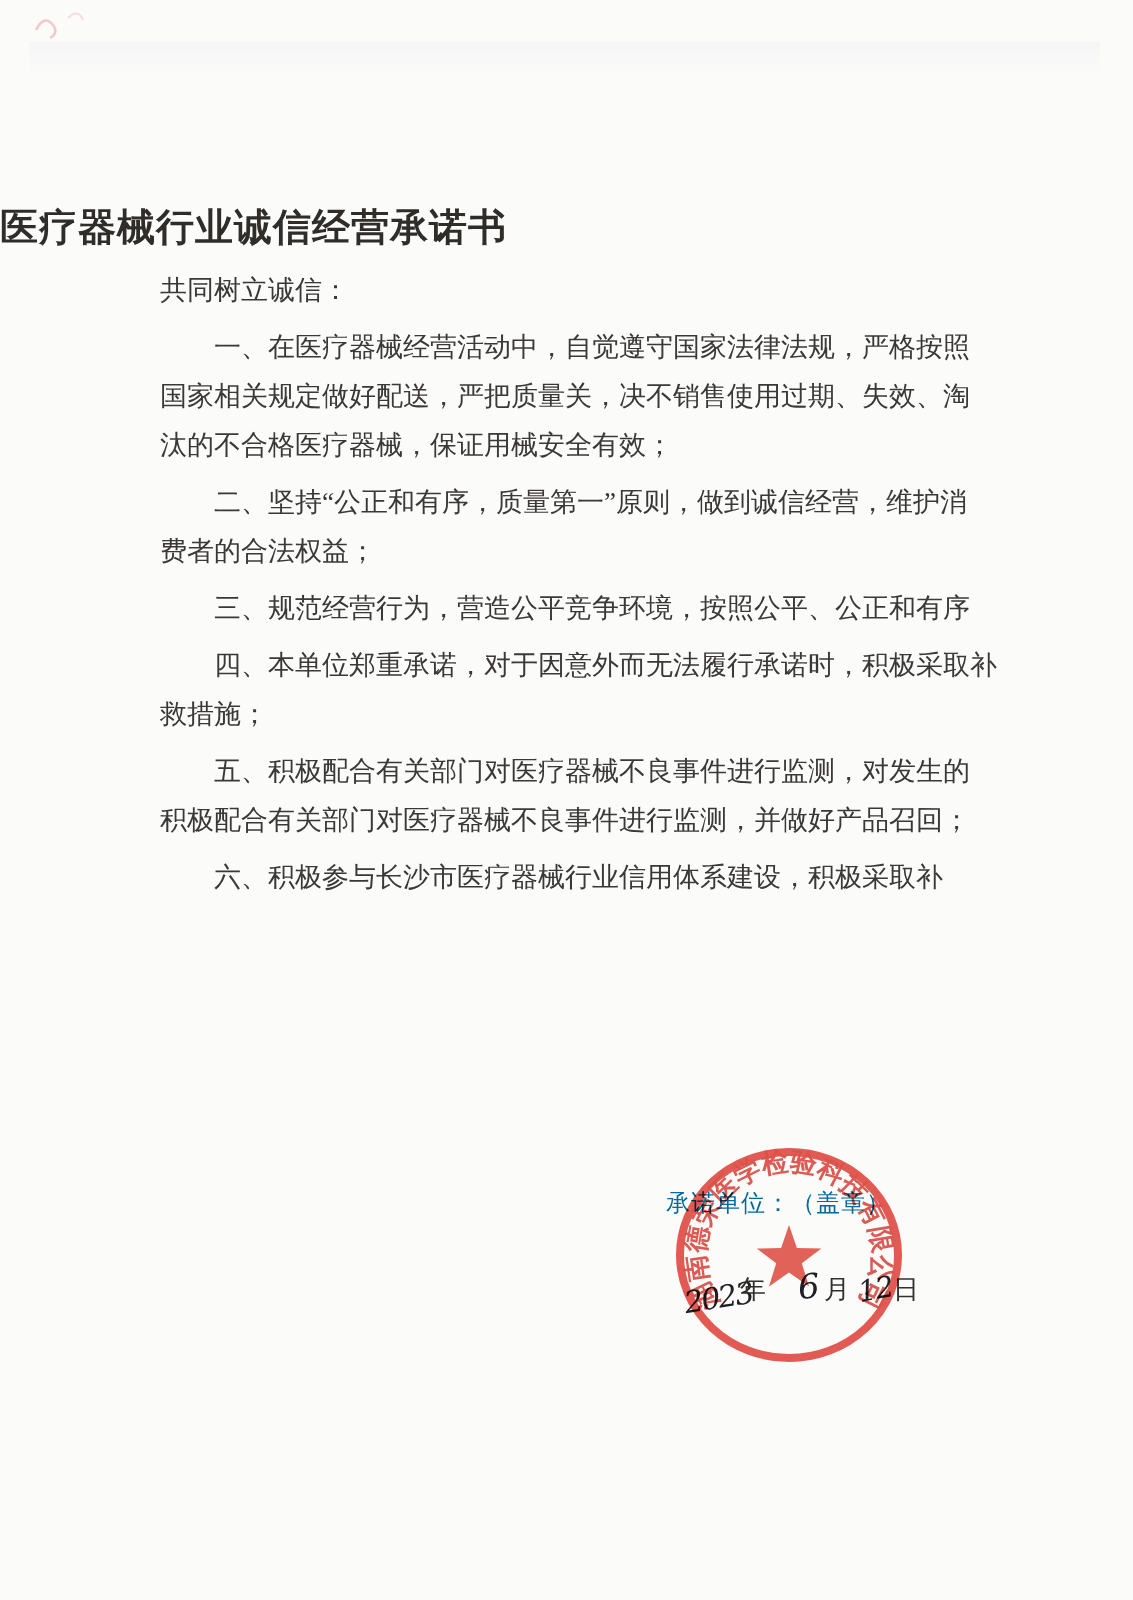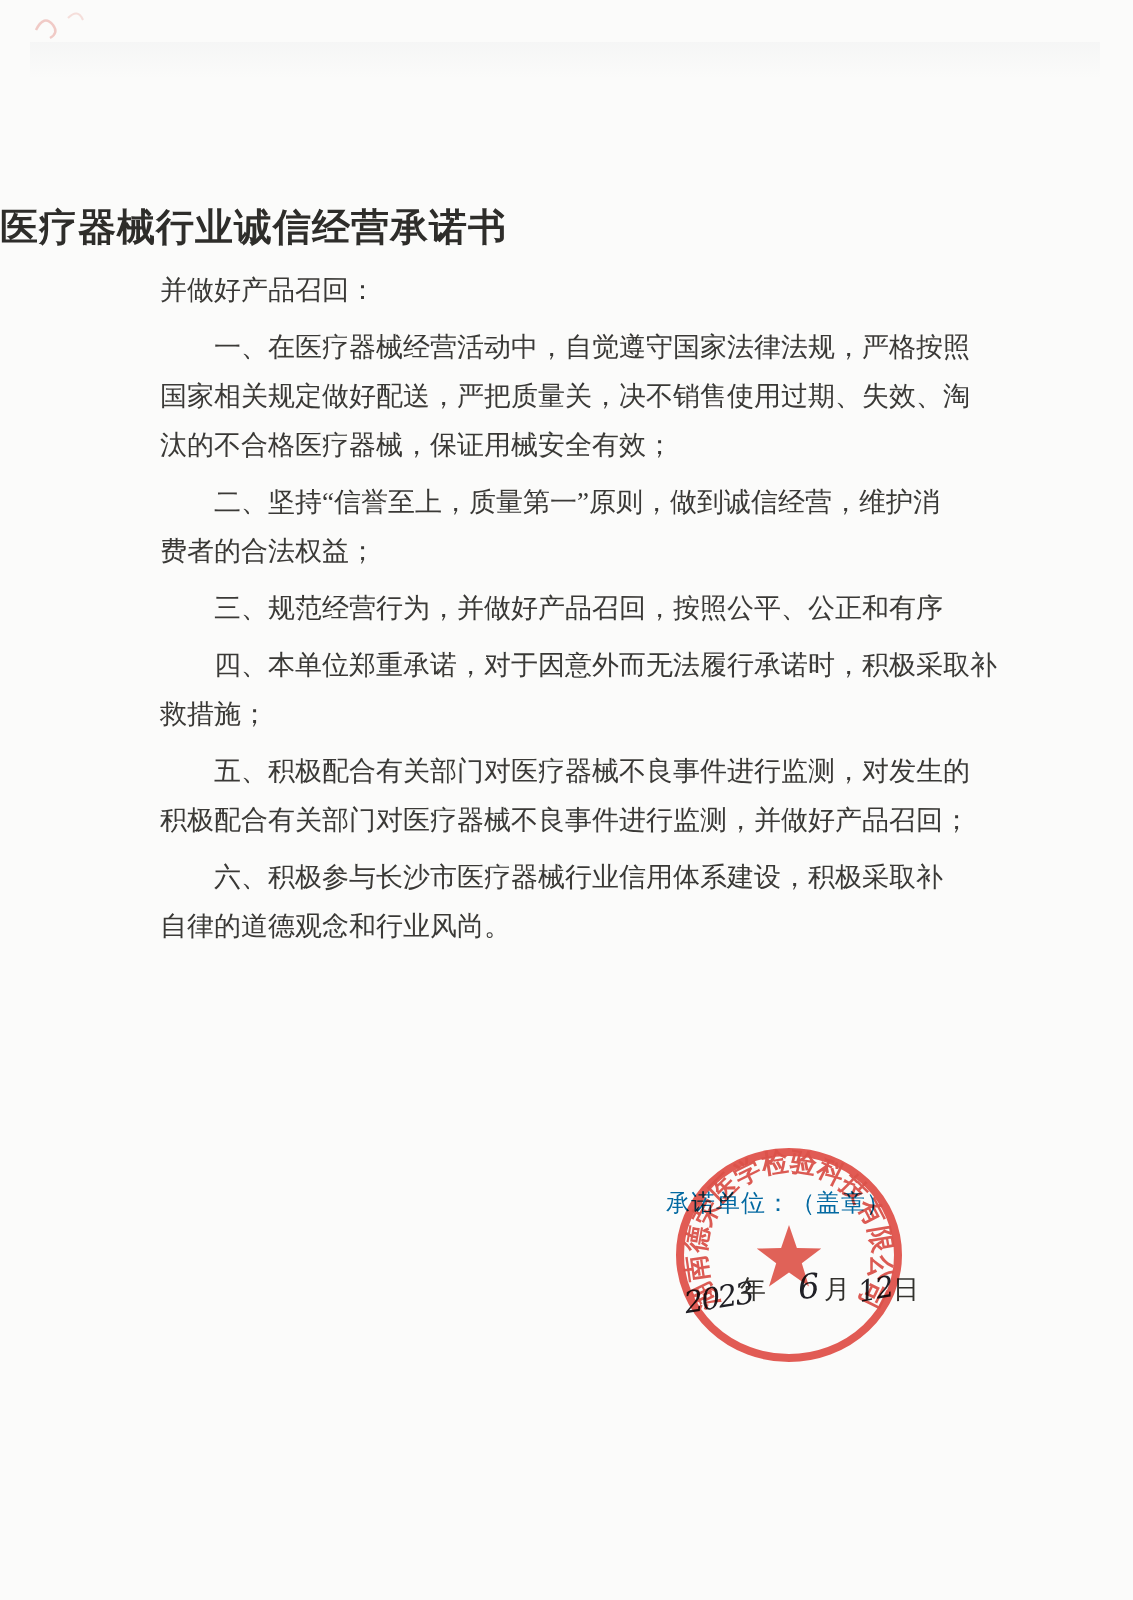--- a/index.html
+++ b/index.html
@@ -65,50 +65,49 @@
   <div class="streak"></div>
 
   <svg class="corner-marks" width="120" height="70">
     <path d="M18 30 q8 -16 17 -5 q6 8 -3 13" stroke="#e8a29b" fill="none" stroke-width="2.5" opacity="0.55"></path>
     <path d="M50 18 q10 -10 15 2" stroke="#eebbb3" fill="none" stroke-width="2" opacity="0.45"></path>
   </svg>
 
   <h1 class="title">医疗器械行业诚信经营承诺书</h1>
 
   <div class="body-text">
-    <div class="line">并做好产品召回：</div>
+    <div class="line">共同树立诚信：</div>
 
     <div class="para">
       <div class="line first">一、在医疗器械经营活动中，自觉遵守国家法律法规，严格按照</div>
       <div class="line">国家相关规定做好配送，严把质量关，决不销售使用过期、失效、淘</div>
       <div class="line">汰的不合格医疗器械，保证用械安全有效；</div>
     </div>
 
     <div class="para">
-      <div class="line first">二、坚持“信誉至上，质量第一”原则，做到诚信经营，维护消</div>
+      <div class="line first">二、坚持“公正和有序，质量第一”原则，做到诚信经营，维护消</div>
       <div class="line">费者的合法权益；</div>
     </div>
 
     <div class="para">
-      <div class="line first">三、规范经营行为，并做好产品召回，按照公平、公正和有序</div>
+      <div class="line first">三、规范经营行为，营造公平竞争环境，按照公平、公正和有序</div>
     </div>
 
     <div class="para">
       <div class="line first">四、本单位郑重承诺，对于因意外而无法履行承诺时，积极采取补</div>
       <div class="line">救措施；</div>
     </div>
 
     <div class="para">
       <div class="line first">五、积极配合有关部门对医疗器械不良事件进行监测，对发生的</div>
       <div class="line">积极配合有关部门对医疗器械不良事件进行监测，并做好产品召回；</div>
     </div>
 
     <div class="para">
       <div class="line first">六、积极参与长沙市医疗器械行业信用体系建设，积极采取补</div>
-      <div class="line">自律的道德观念和行业风尚。</div>
     </div>
   </div>
 
   <div class="sig-label">承诺单位：（盖章）</div>
 
   <span class="hw hw-year">2023</span>
   <span class="date-char dc-year">年</span>
   <span class="hw hw-month">6</span>
   <span class="date-char dc-month">月</span>
   <span class="hw hw-day">12</span>

